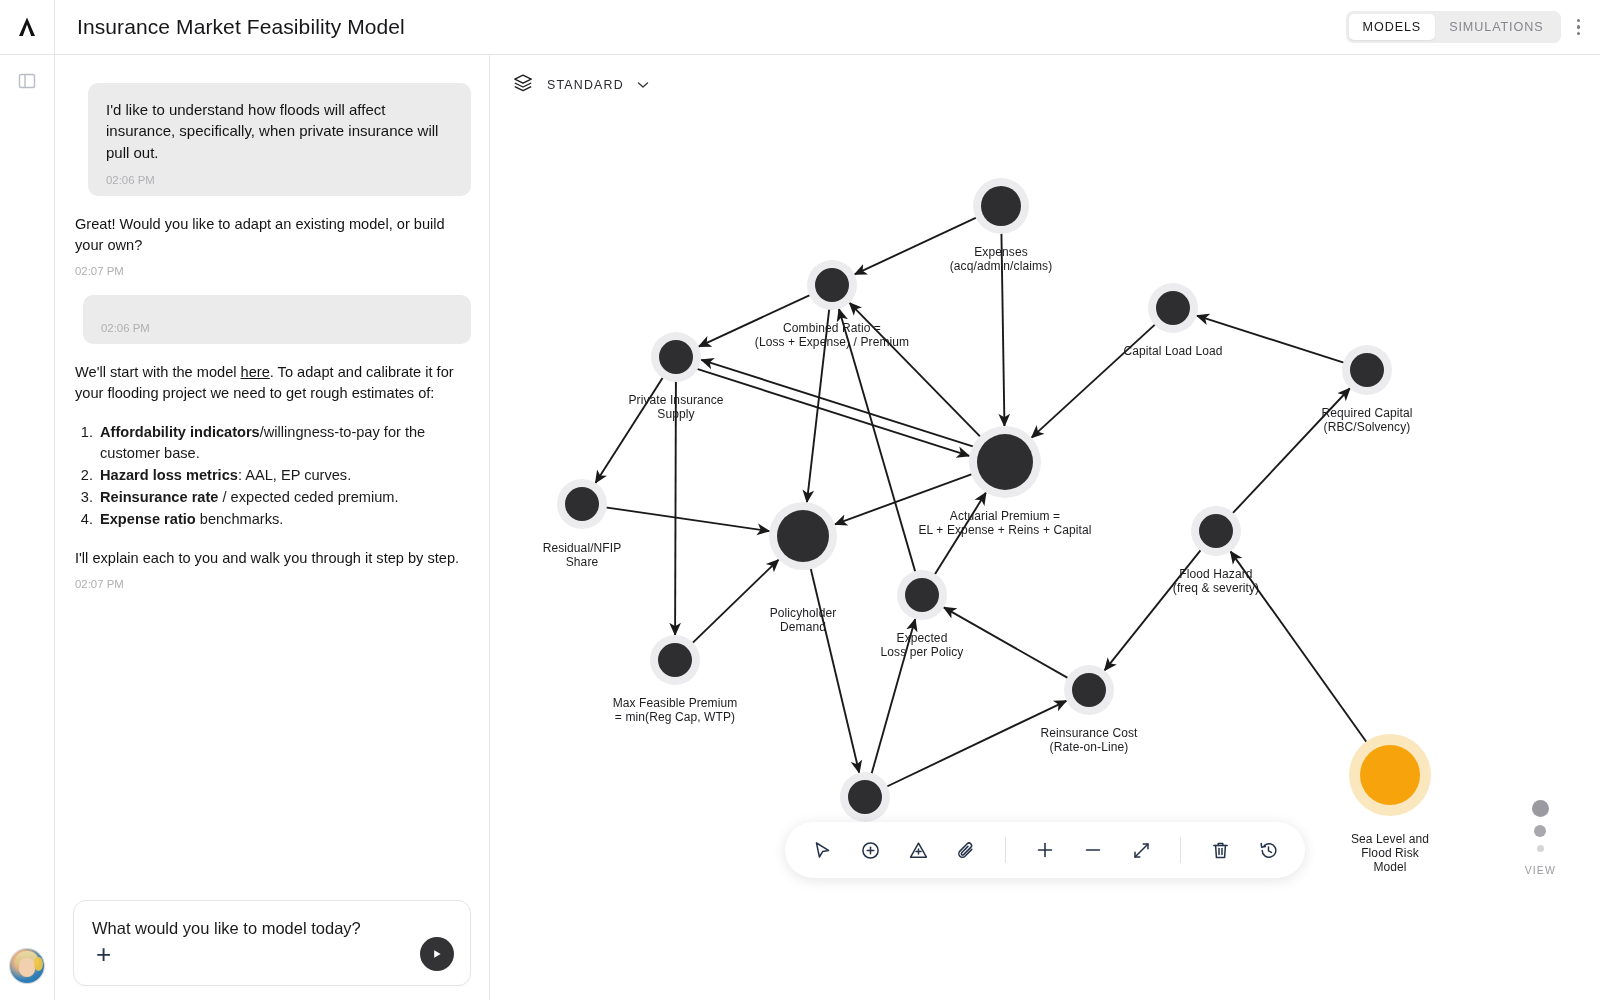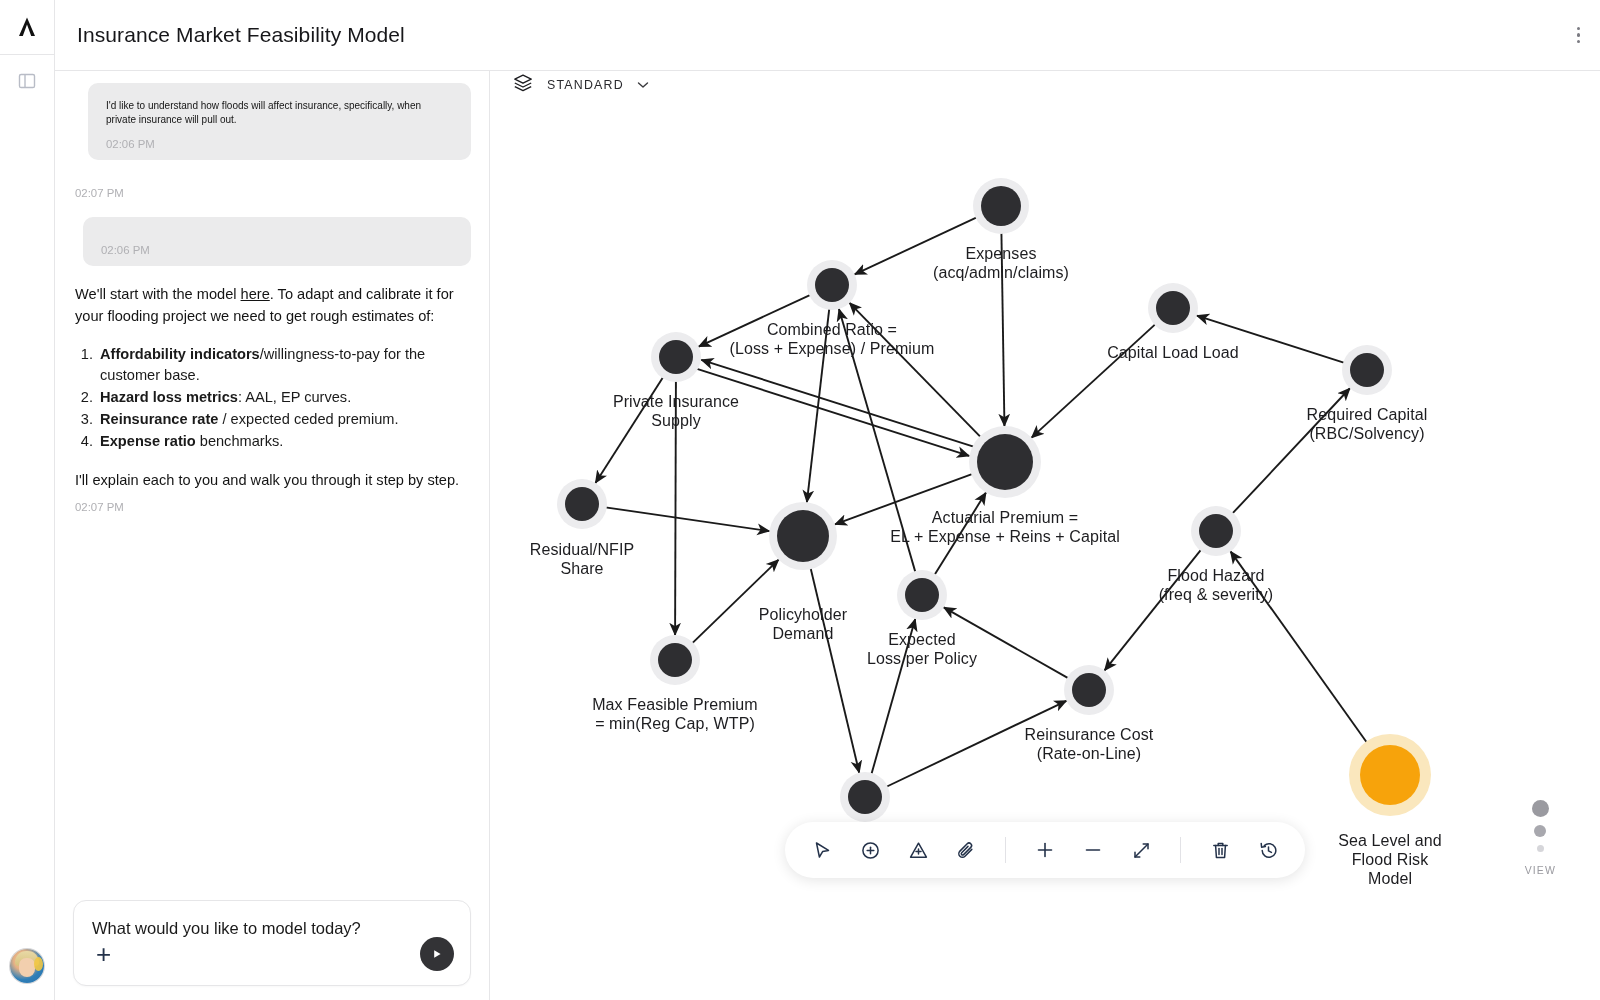--- a/index.html
+++ b/index.html
@@ -74,21 +74,21 @@
     padding: 28px 18px 0 18px;
     display:flex; flex-direction:column;
   }
   .msg { margin-bottom: 18px; }
   .bubble-user {
     background:#ebebec; border-radius: 10px;
     padding: 16px 18px 10px 18px;
     margin-left: 15px;
   }
   .bubble-user.short { margin-left: 10px; }
-  .bubble-text { font-size: 10px; line-height: 1.42; color:#141414; }
+  .bubble-text { font-size: 15px; line-height: 1.42; color:#141414; }
   .ts { font-size: 11.4px; color:#b0b0b4; margin-top: 11px; }
   .bubble-agent { padding: 0 2px; }
   .bubble-agent .bubble-text { font-size: 14.6px; line-height:1.45; }
   .bubble-agent .ts { margin-top: 9px; }
   .agent-rich p { font-size:14.6px; line-height:1.45; color:#141414; }
   .agent-rich a.here { color:#141414; text-decoration: underline; }
   .agent-rich ol {
     margin: 17px 0 0 22px; font-size:14.6px; line-height:1.45;
   }
   .agent-rich ol li { margin-bottom: 1px; padding-left: 3px; }
@@ -125,21 +125,21 @@
   .model-head-right { display:flex; align-items:center; gap:28px; }
   .head-action {
     display:flex; align-items:center; gap:7px;
     font-size:11.5px; letter-spacing:1.05px; color:#4a4a50; font-weight:500;
     cursor:pointer;
   }
   .head-action svg { display:block; }
 
   
   .topbar {
-    position:absolute; top:0; left:55px; right:0; height:71px;
+    position:absolute; top:0; left:55px; right:0; height:55px;
     display:flex; align-items:center; justify-content:space-between;
     padding: 0 14px 0 22px; border-bottom:1px solid #e6e6e8;
     background:#fff; z-index: 5;
   }
   .app-title { font-size: 21px; color:#17171a; font-weight: 400; letter-spacing:.1px;}
   .topbar-right { display:flex; align-items:center; gap:10px; }
   .seg {
     display:flex; background:#ededee; border-radius:7px; padding:3px;
   }
   .seg-item {
@@ -156,21 +156,21 @@
     display:flex; align-items:center; gap:13px; cursor:pointer;
   }
   .layer-label { font-size:12.4px; letter-spacing:1.2px; color:#2a2a2e; font-weight:500;}
   .layer-caret { color:#3a3a3e; font-size: 11px; }
 
   
   .canvas { position:absolute; left:0; top:56px; right:0; bottom:0; overflow:hidden; }
   #graph { position:absolute; left:0; top:0; }
   .nlabel {
     position:absolute; transform: translateX(-50%);
-    text-align:center; font-size:16px; line-height:1.18;
+    text-align:center; font-size:12px; line-height:1.18;
     color:#1d1d20; white-space:pre; letter-spacing:.1px;
   }
 
   
   .toolbar {
     position:absolute; left:50%; transform:translateX(-50%); bottom:18px;
     height:56px; background:#fff; border-radius:28px;
     box-shadow: 0 2px 14px rgba(0,0,0,.11);
     display:flex; align-items:center; padding: 0 22px; gap: 18px;
   }
@@ -228,20 +228,21 @@
     <div class="agent-body">
 
       <div class="msg">
         <div class="bubble-user">
           <div class="bubble-text">I'd like to understand how floods will affect insurance, specifically, when private insurance will pull out.</div>
           <div class="ts">02:06 PM</div>
         </div>
       </div>
 
       <div class="msg bubble-agent">
+        <div class="bubble-text">Great! Would you like to adapt an existing model, or build your own?</div>
         <div class="ts">02:07 PM</div>
       </div>
 
       <div class="msg">
         <div class="bubble-user short">
           <div class="ts">02:06 PM</div>
         </div>
       </div>
 
       <div class="msg bubble-agent agent-rich">
@@ -496,20 +497,24 @@
         <span class="vdot d2"></span>
         <span class="vdot d3"></span>
         <span class="vlabel">VIEW</span>
       </div>
     </div>
   </div>
 
   <div class="topbar">
     <span class="app-title">Insurance Market Feasibility Model</span>
     <div class="topbar-right">
+      <div class="seg">
+        <span class="seg-item active">MODELS</span>
+        <span class="seg-item">SIMULATIONS</span>
+      </div>
       <span class="kebab">
           <i></i>
           <i></i>
           <i></i>
         </span>
     </div>
   </div>
 
 </div>
 

